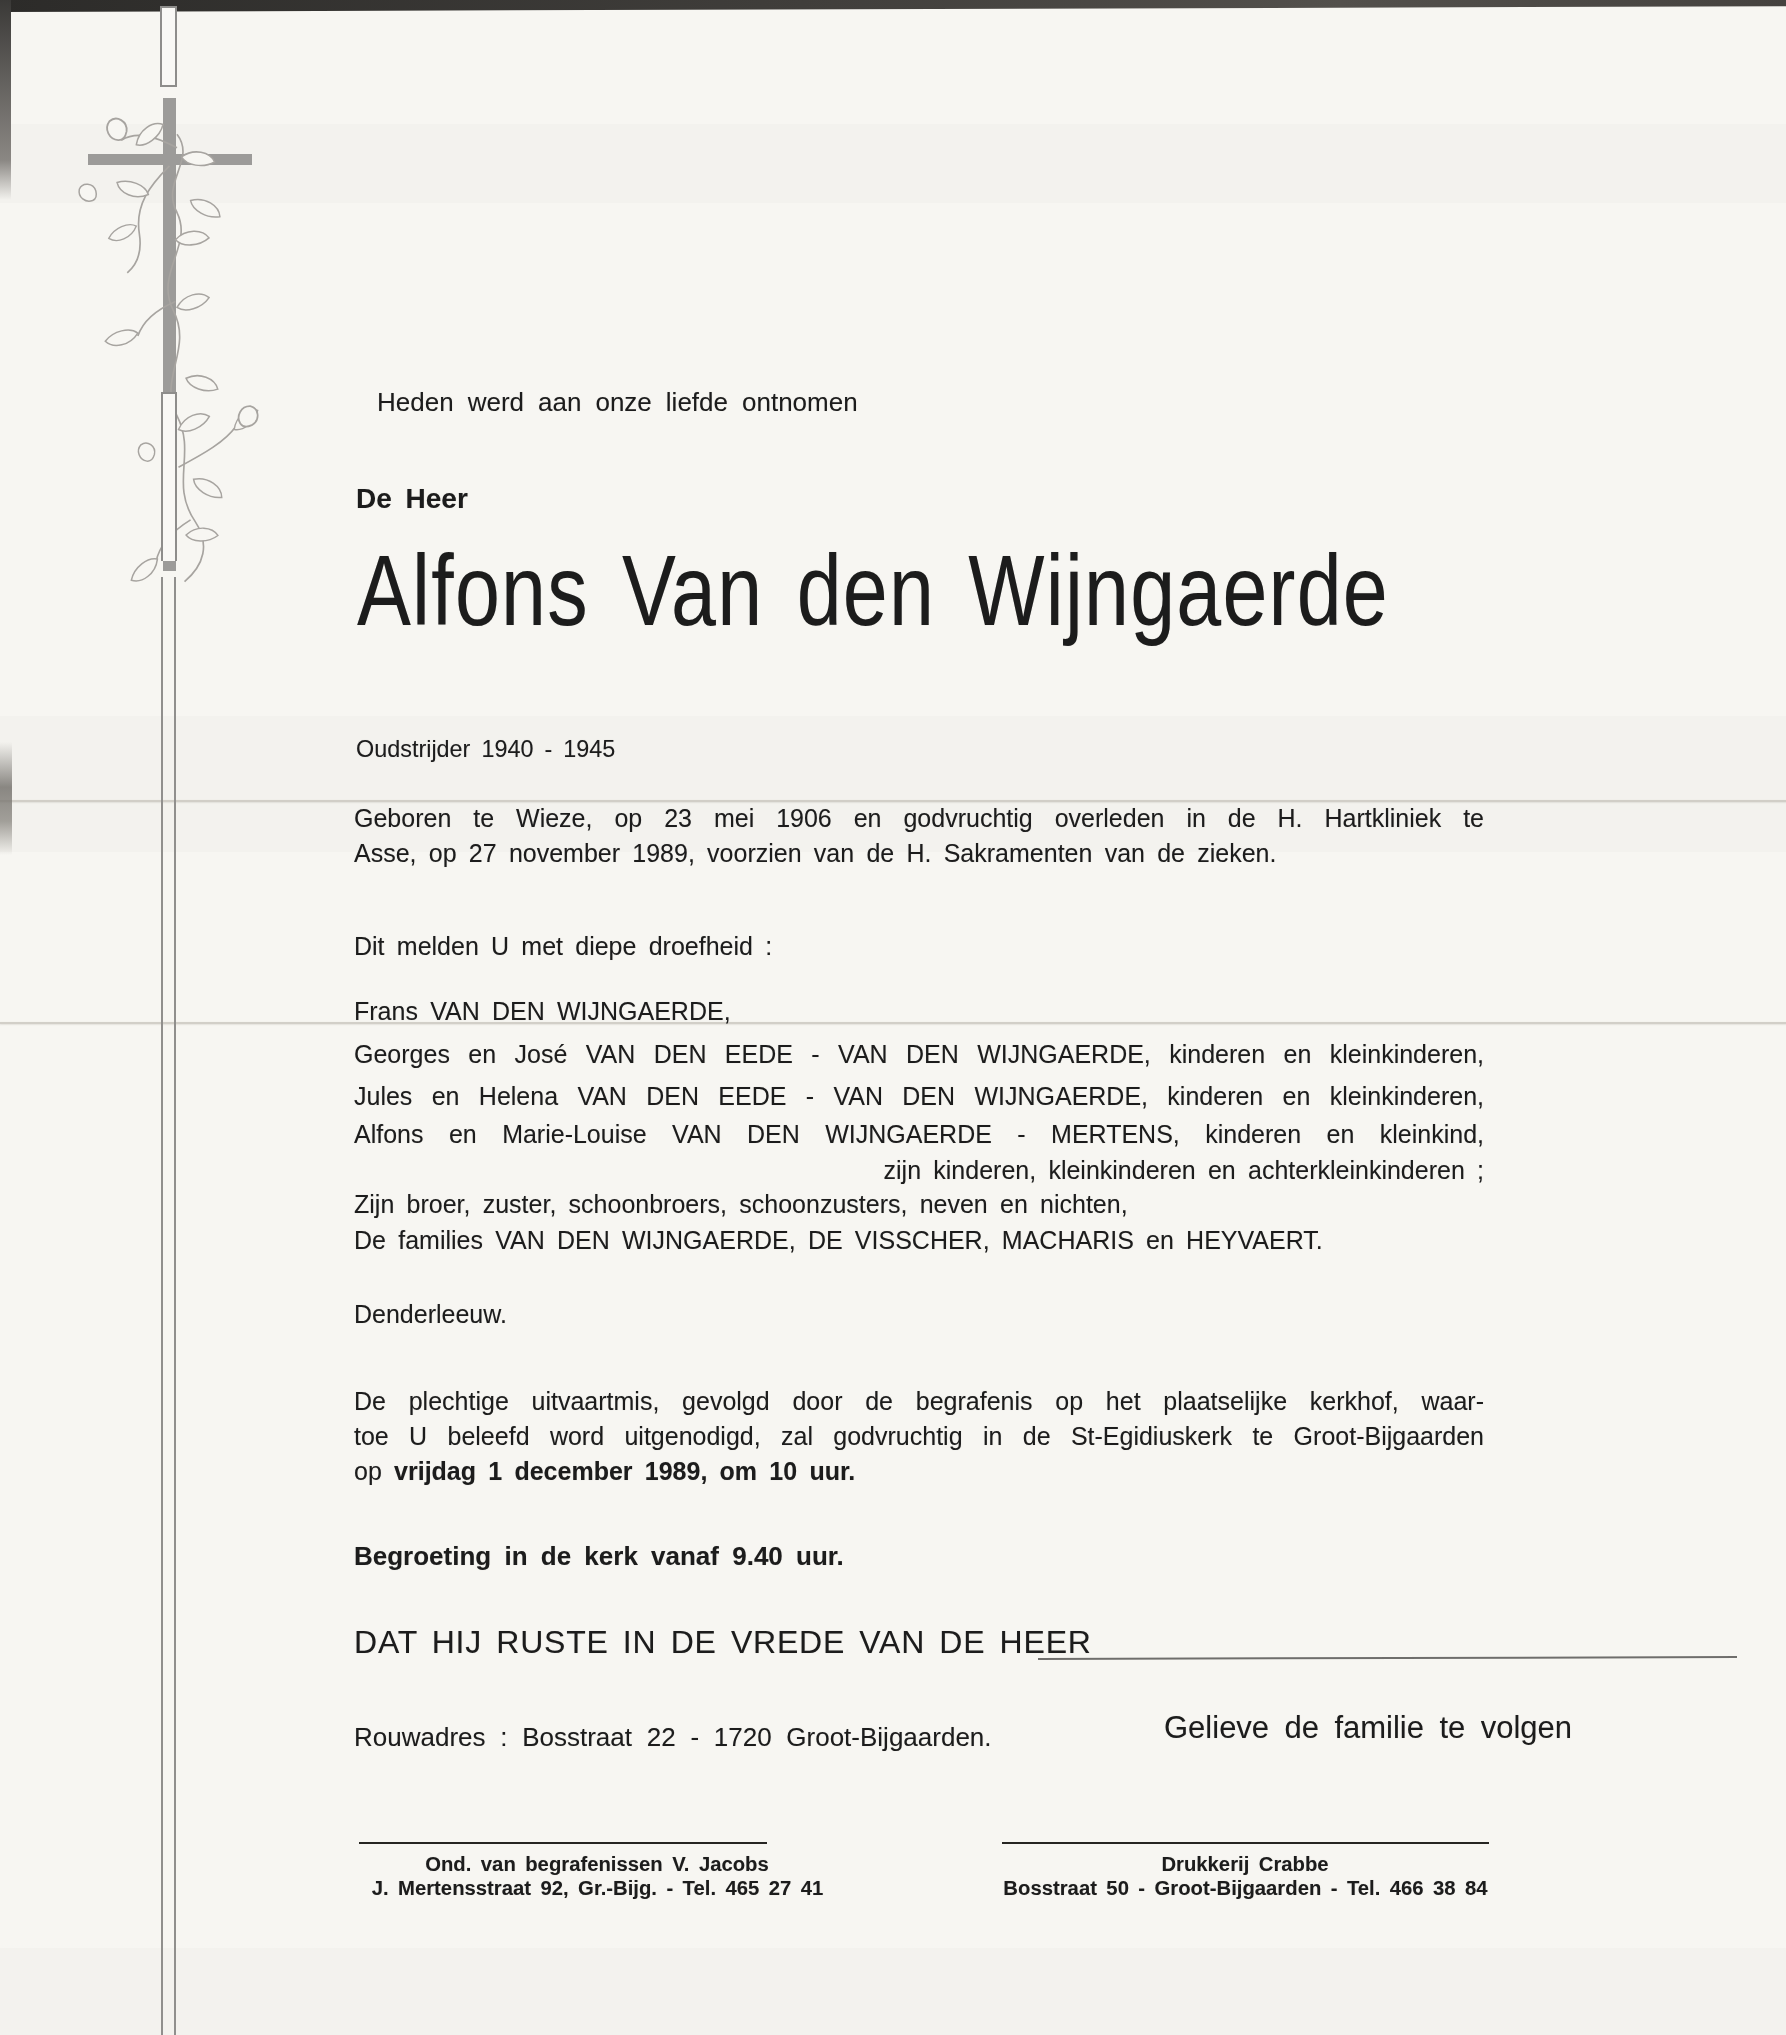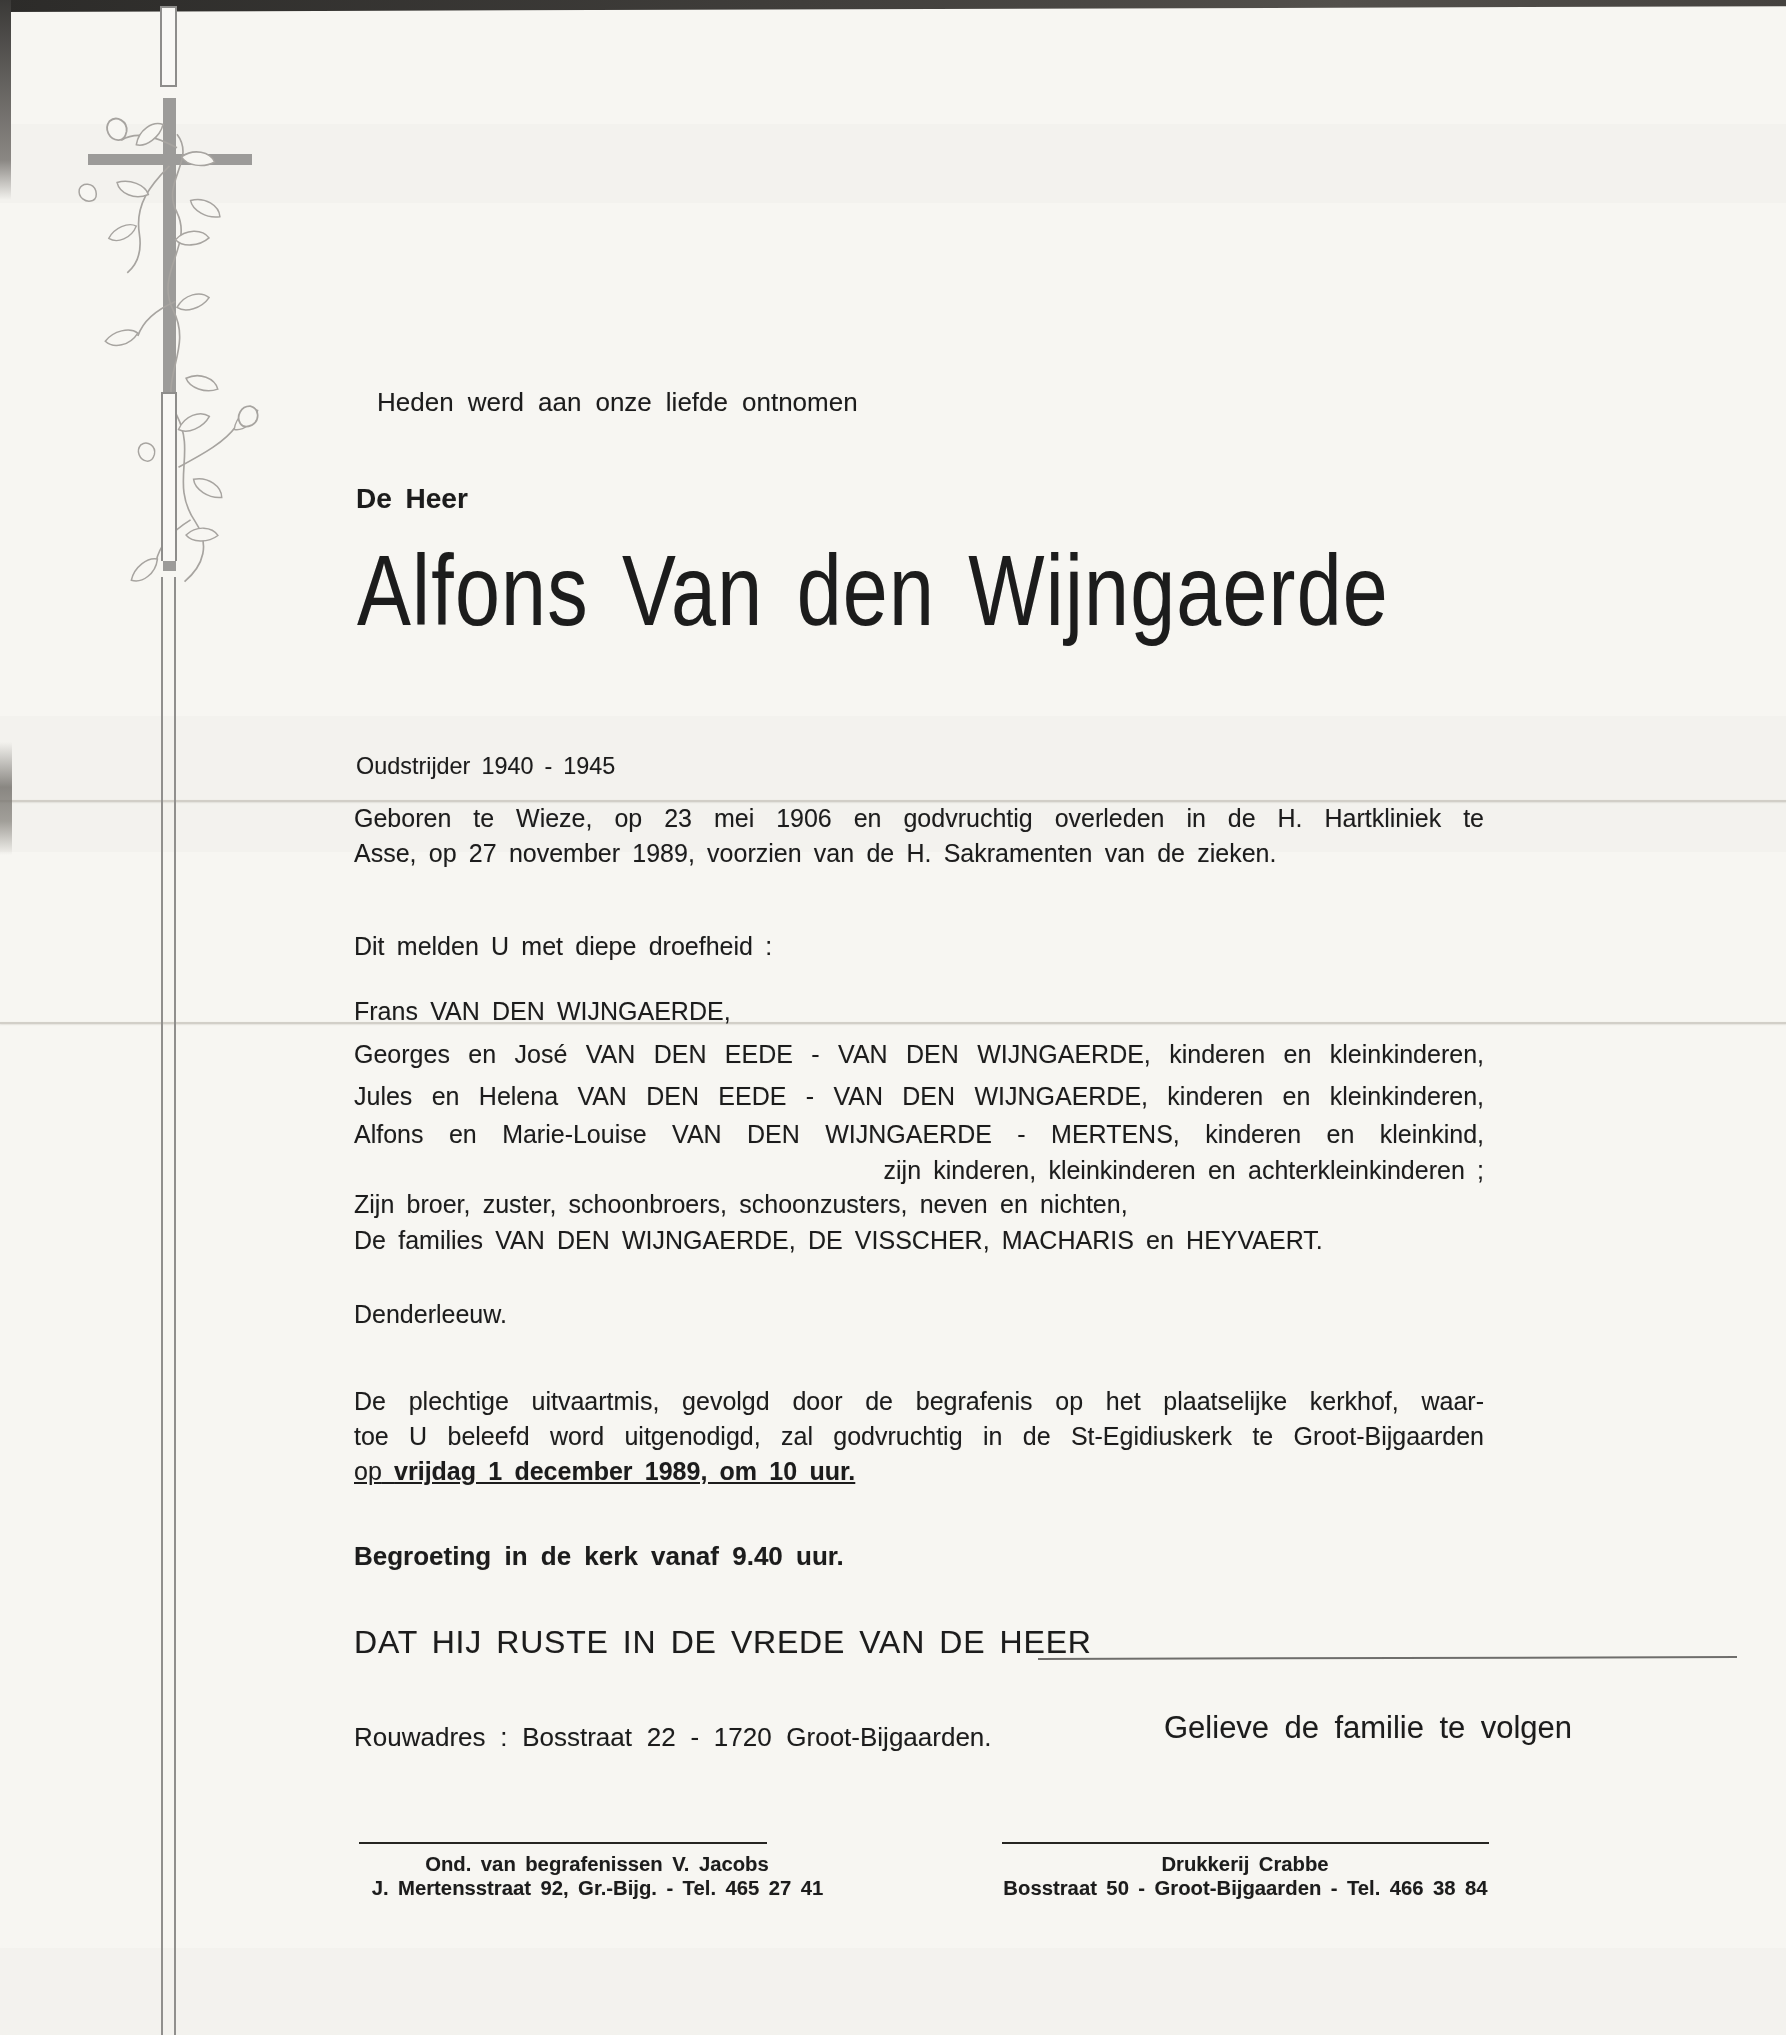--- a/index.html
+++ b/index.html
@@ -110,39 +110,39 @@
 
   <div class="abs txt" style="left:354px;top:389px;font-size:26px;word-spacing:6.8px;margin-left:23px;">Heden werd aan onze liefde ontnomen</div>
 
   <div class="abs txt bold" style="left:356px;top:484px;font-size:28px;word-spacing:6px;">De Heer</div>
 
   <div class="abs" style="left:357px;top:537px;">
     <span class="txt" style="display:inline-block;font-size:101px;transform:scaleX(0.80);transform-origin:left center;word-spacing:12px;letter-spacing:1.5px;">Alfons Van den Wijngaerde</span>
   </div>
 
 
-  <div class="abs txt" style="left:356px;top:737px;font-size:23.4px;word-spacing:4.5px;margin-top:17px;">Oudstrijder 1940 - 1945</div>
+  <div class="abs txt" style="left:356px;top:737px;font-size:23.4px;word-spacing:4.5px;">Oudstrijder 1940 - 1945</div>
 
   <div class="abs txt body-size jline" style="left:354px;top:805px;">Geboren te Wieze, op 23 mei 1906 en godvruchtig overleden in de H. Hartkliniek te</div>
   <div class="abs txt body-size" style="left:354px;top:840px;">Asse, op 27 november 1989, voorzien van de H. Sakramenten van de zieken.</div>
 
   <div class="abs txt body-size" style="left:354px;top:933px;">Dit melden U met diepe droefheid :</div>
 
   <div class="abs txt body-size" style="left:354px;top:998px;">Frans VAN DEN WIJNGAERDE,</div>
   <div class="abs txt body-size jline" style="left:354px;top:1041px;">Georges en José VAN DEN EEDE - VAN DEN WIJNGAERDE, kinderen en kleinkinderen,</div>
   <div class="abs txt body-size jline" style="left:354px;top:1083px;">Jules en Helena VAN DEN EEDE - VAN DEN WIJNGAERDE, kinderen en kleinkinderen,</div>
   <div class="abs txt body-size jline" style="left:354px;top:1121px;">Alfons en Marie-Louise VAN DEN WIJNGAERDE - MERTENS, kinderen en kleinkind,</div>
   <div class="abs txt body-size rline" style="left:354px;top:1157px;">zijn kinderen, kleinkinderen en achterkleinkinderen ;</div>
   <div class="abs txt body-size" style="left:354px;top:1191px;">Zijn broer, zuster, schoonbroers, schoonzusters, neven en nichten,</div>
   <div class="abs txt body-size" style="left:354px;top:1227px;">De families VAN DEN WIJNGAERDE, DE VISSCHER, MACHARIS en HEYVAERT.</div>
   <div class="abs txt body-size" style="left:354px;top:1301px;">Denderleeuw.</div>
 
   <div class="abs txt body-size jline" style="left:354px;top:1388px;">De plechtige uitvaartmis, gevolgd door de begrafenis op het plaatselijke kerkhof, waar-</div>
   <div class="abs txt body-size jline" style="left:354px;top:1423px;">toe U beleefd word uitgenodigd, zal godvruchtig in de St-Egidiuskerk te Groot-Bijgaarden</div>
-  <div class="abs txt body-size" style="left:354px;top:1458px;text-decoration:underline;">
+  <div class="abs txt body-size" style="left:354px;top:1458px;">
     <span>op</span>
     <span class="bold">vrijdag 1 december 1989, om 10 uur.</span>
   </div>
 
   <div class="abs txt bold" style="left:354px;top:1543px;font-size:26px;word-spacing:6px;">Begroeting in de kerk vanaf 9.40 uur.</div>
 
   <div class="abs txt" style="left:354px;top:1626px;font-size:32px;word-spacing:4.5px;letter-spacing:0.8px;">DAT HIJ RUSTE IN DE VREDE VAN DE HEER</div>
   <div class="abs heer-line" style="left:1038px;top:1657px;width:699px;"></div>
 
   <div class="abs txt" style="left:354px;top:1724px;font-size:26px;word-spacing:7.5px;">Rouwadres : Bosstraat 22 - 1720 Groot-Bijgaarden.</div>

